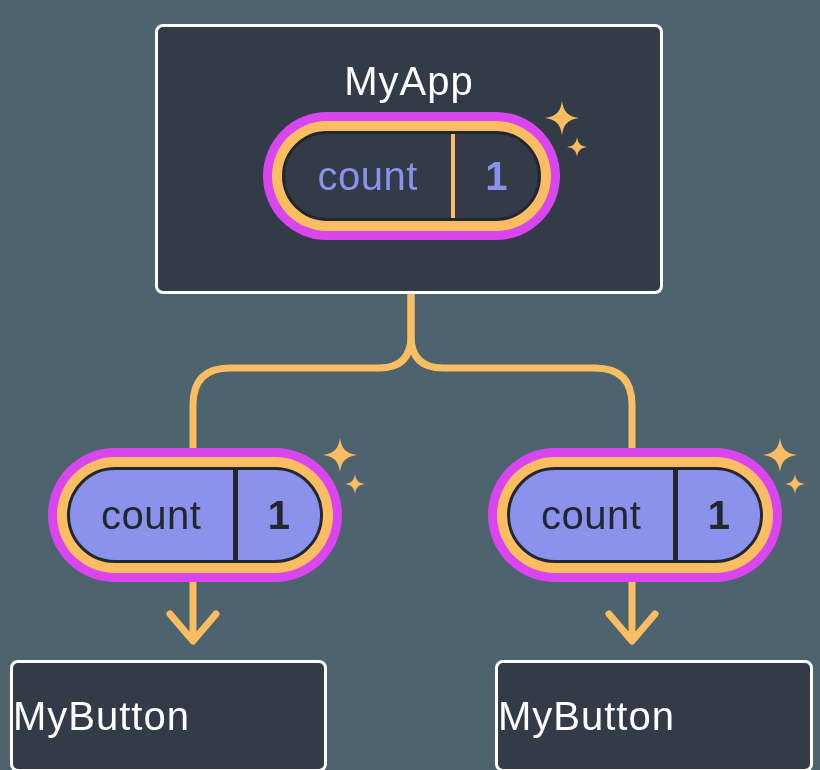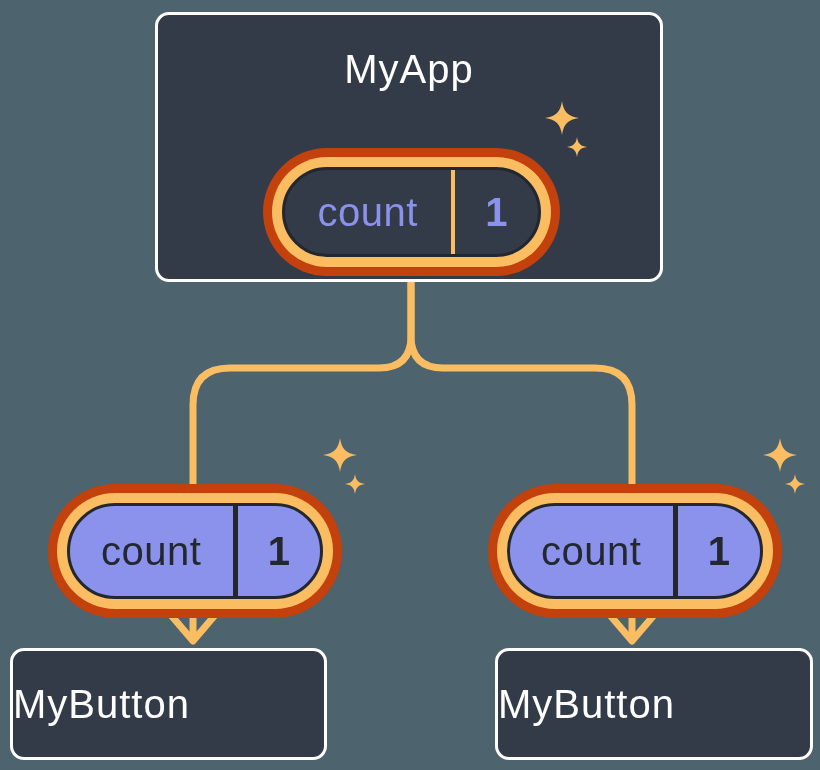--- a/index.html
+++ b/index.html
@@ -13,36 +13,37 @@
     background:#4D636E;
   }
   .connectors{position:absolute;left:0;top:0;z-index:1;}
   .connectors path{
     fill:none;stroke:#FABD62;stroke-width:7;
     stroke-linecap:round;stroke-linejoin:round;
   }
 
   .node{
     position:absolute;z-index:2;box-sizing:border-box;
-    background:#343B48;border:3px solid #FFFFFF;border-radius:14px;
+    background:#343B48;border:3px solid #FFFFFF;border-radius:8px;
     color:#FFFFFF;
+    margin-top:12px;
   }
   .node-title{
     color:#FFFFFF;font-size:40px;font-weight:500;letter-spacing:1px;
     text-align:center;line-height:1;
   }
   .node-root{left:155px;top:12px;width:508px;height:270px;}
   .node-root .node-title{padding-top:34px;}
   .node-child{display:flex;align-items:center;}
   .node-child-left{left:10px;top:648px;width:317px;height:112px;}
   .node-child-right{left:495px;top:648px;width:318px;height:112px;}
 
   .pill{
     position:absolute;z-index:3;box-sizing:border-box;
-    background:#c2410c;border-radius:999px;padding:9px;margin-top:36px;
+    background:#d946ef;border-radius:999px;padding:9px;
   }
   .pill-mid{
     box-sizing:border-box;background:#FABD62;border-radius:999px;
     width:100%;height:100%;padding:10px;
   }
   .pill-core{
     box-sizing:border-box;border-radius:999px;width:100%;height:100%;
     border:3px solid #23272F;overflow:hidden;
     display:flex;align-items:stretch;
   }

